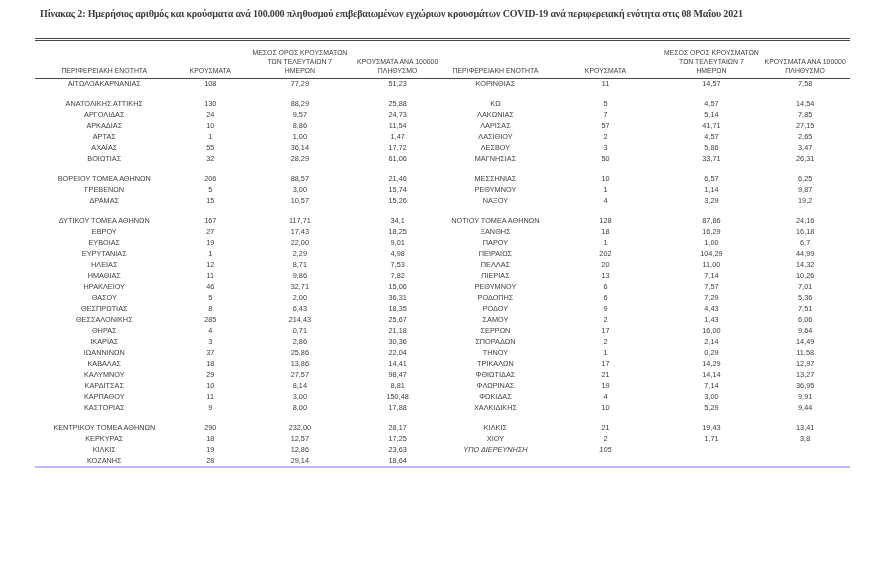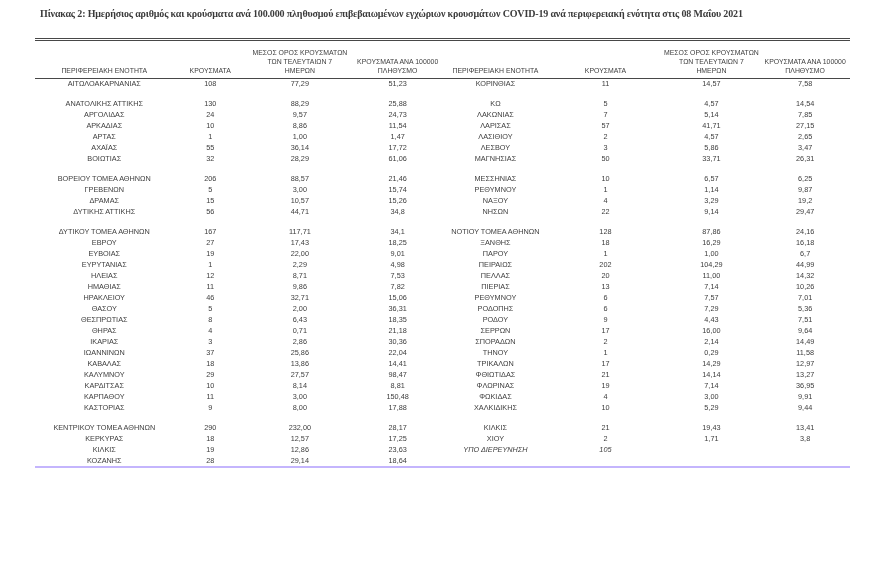--- a/index.html
+++ b/index.html
@@ -192,30 +192,20 @@
       <tr class="data-row">
         <td>ΔΡΑΜΑΣ</td>
         <td>15</td>
         <td>10,57</td>
         <td>15,26</td>
         <td>ΝΑΞΟΥ</td>
         <td>4</td>
         <td>3,29</td>
         <td>19,2</td>
       </tr>
-      <tr class="data-row">
-        <td>ΔΥΤΙΚΗΣ ΑΤΤΙΚΗΣ</td>
-        <td>56</td>
-        <td>44,71</td>
-        <td>34,8</td>
-        <td>ΝΗΣΩΝ</td>
-        <td>22</td>
-        <td>9,14</td>
-        <td>29,47</td>
-      </tr>
       <tr class="spacer">
         <td colspan="8"></td>
       </tr>
       <tr class="data-row">
         <td>ΔΥΤΙΚΟΥ ΤΟΜΕΑ ΑΘΗΝΩΝ</td>
         <td>167</td>
         <td>117,71</td>
         <td>34,1</td>
         <td>ΝΟΤΙΟΥ ΤΟΜΕΑ ΑΘΗΝΩΝ</td>
         <td>128</td>
@@ -296,20 +286,30 @@
         <td>ΘΕΣΠΡΩΤΙΑΣ</td>
         <td>8</td>
         <td>6,43</td>
         <td>18,35</td>
         <td>ΡΟΔΟΥ</td>
         <td>9</td>
         <td>4,43</td>
         <td>7,51</td>
       </tr>
       <tr class="data-row">
+        <td>ΘΕΣΣΑΛΟΝΙΚΗΣ</td>
+        <td>285</td>
+        <td>214,43</td>
+        <td>25,67</td>
+        <td>ΣΑΜΟΥ</td>
+        <td>2</td>
+        <td>1,43</td>
+        <td>6,06</td>
+      </tr>
+      <tr class="data-row">
         <td>ΘΗΡΑΣ</td>
         <td>4</td>
         <td>0,71</td>
         <td>21,18</td>
         <td>ΣΕΡΡΩΝ</td>
         <td>17</td>
         <td>16,00</td>
         <td>9,64</td>
       </tr>
       <tr class="data-row">

